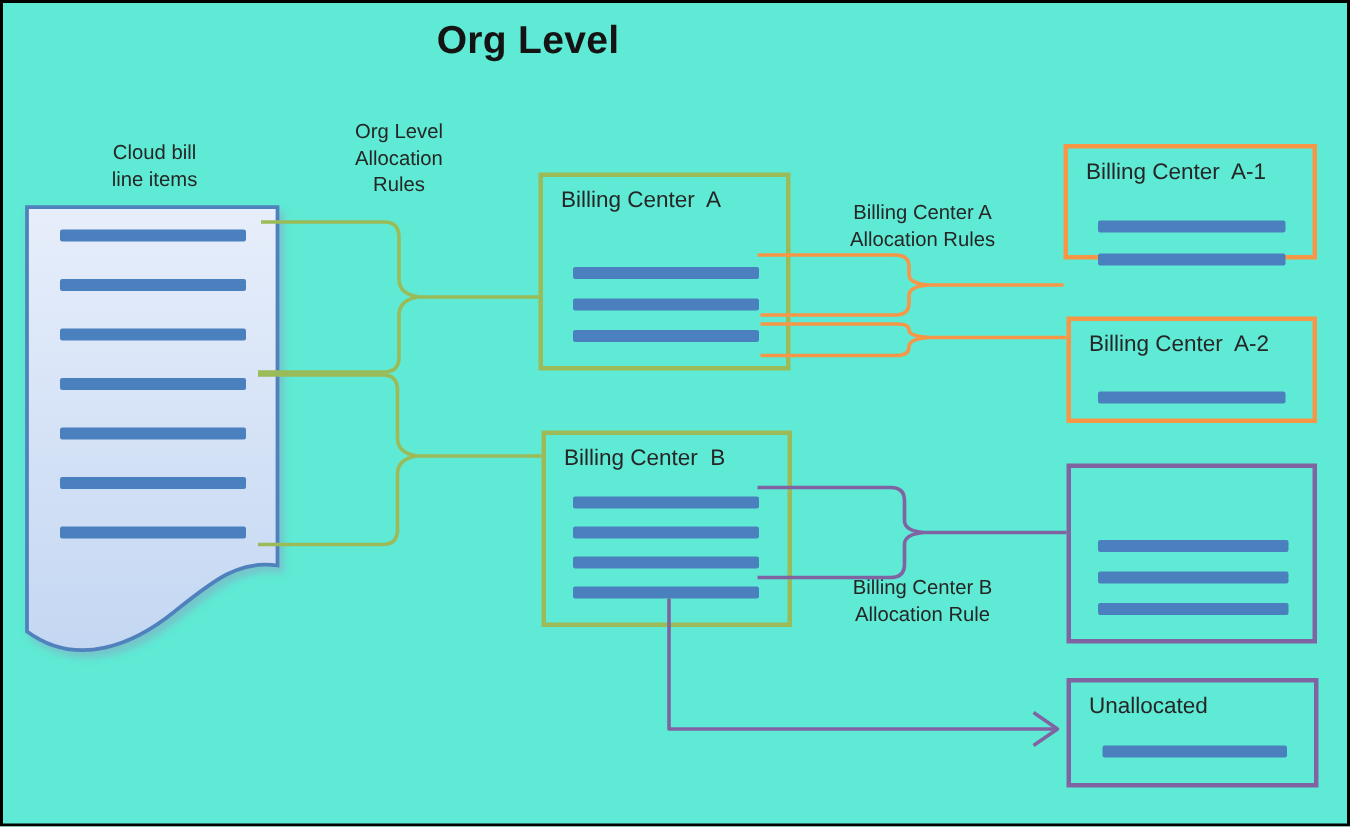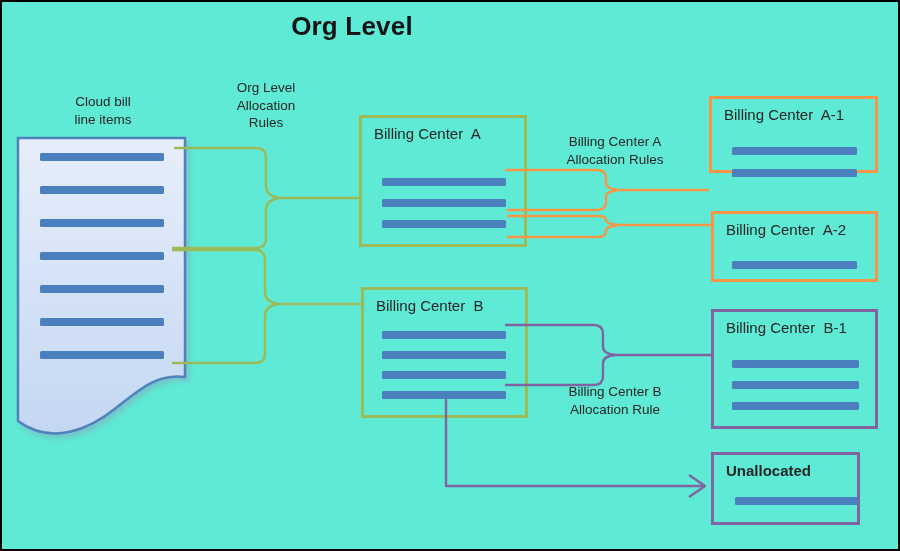--- a/index.html
+++ b/index.html
@@ -30,21 +30,21 @@
 
   .box { position:absolute; z-index:2; background:transparent; }
   .box.green  { border:3px solid var(--c-green,  #9bbb59); }
   .box.orange { border:3px solid var(--c-orange, #f79646); }
   .box.purple { border:3px solid var(--c-purple, #8064a2); }
   #box-bca  { left:357px; top:113px; width:168px; height:132px; }
   #box-bcb  { left:359px; top:285px; width:167px; height:131px; }
   #box-bca1 { left:707px; top:94px;  width:169px; height:77px;  }
   #box-bca2 { left:709px; top:209px; width:167px; height:71px;  }
   #box-bcb1 { left:709px; top:307px; width:167px; height:120px; }
-  #box-un   { left:709px; top:450px; width:149px; height:73px;font-weight:bold;  }
+  #box-un   { left:709px; top:450px; width:168px; height:73px;  }
   .box-title {
     position:absolute; left:12px; top:7px; font-size:15px;
     color:var(--c-text, #262626); white-space:pre;
   }
 
   .bars { position:absolute; display:flex; flex-direction:column; z-index:3; }
   .bar  { height:8px; width:100%; background:var(--c-bar, #4a80bd); border-radius:1.5px; }
   #doc-bars  { left:38px; top:151px; width:124px; gap:25px; }
   #bars-bca  { left:20px; top:60px; width:124px; gap:13px; }
   #bars-bcb  { left:18px; top:41px; width:124px; gap:12px; }
@@ -123,21 +123,20 @@
         <div class="bar"></div>
       </div>
   </div>
   <div class="box orange" id="box-bca2">
     <div class="box-title">Billing Center  A-2</div>
     <div class="bars" id="bars-bca2">
         <div class="bar"></div>
       </div>
   </div>
   <div class="box purple" id="box-bcb1">
-    <div class="box-title">Billing Center  B-1</div>
     <div class="bars" id="bars-bcb1">
         <div class="bar"></div>
         <div class="bar"></div>
         <div class="bar"></div>
       </div>
   </div>
   <div class="box purple" id="box-un">
     <div class="box-title">Unallocated</div>
     <div class="bars" id="bars-un">
         <div class="bar"></div>

